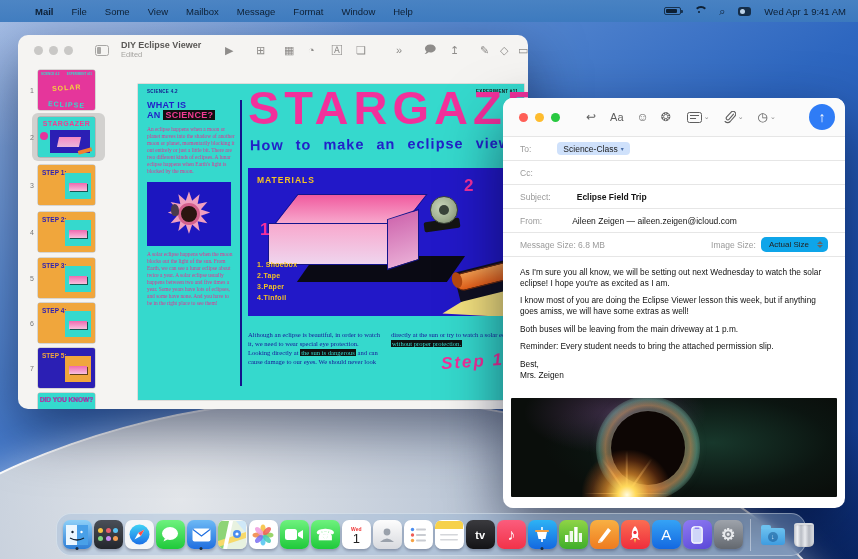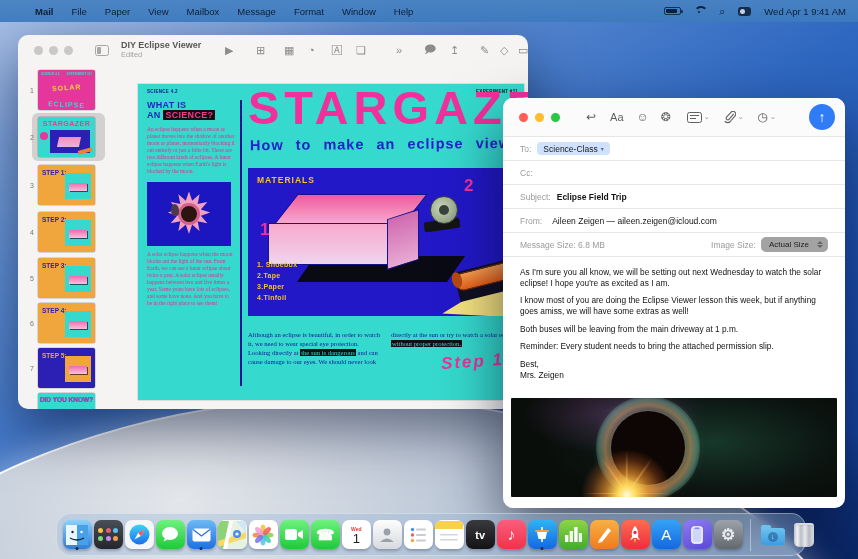--- a/index.html
+++ b/index.html
@@ -120,31 +120,31 @@
   .mail { position:absolute; left:503px; top:98px; width:342px; height:410px; background:#ffffff;
     border-radius:10px; box-shadow:0 24px 60px rgba(0,5,30,0.55); z-index:20; overflow:hidden; }
   .ml-toolbar { position:relative; height:38px; background:#fbfbfb; display:flex; align-items:center; }
   .ml-lights { display:flex; gap:7px; margin-left:16px; }
   .ml-ic { color:#5f5f5f; font-size:12px; display:flex; align-items:center; gap:2px; }
   .chev { font-size:7px; color:#8a8a8a; }
   .hdr-fld { width:15px; height:11px; border:1.3px solid #5f5f5f; border-radius:2.5px; position:relative; }
   .hdr-fld::before { content:""; position:absolute; left:2px; top:2px; right:2px; height:1.3px; background:#5f5f5f; }
   .hdr-fld::after { content:""; position:absolute; left:2px; top:5.5px; width:6px; height:1.3px; background:#5f5f5f; }
   .send-btn { position:absolute; right:10px; top:6px; width:26px; height:26px; border-radius:50%; background:#2f7cf6; color:#fff; font-size:14px; font-weight:bold; display:flex; align-items:center; justify-content:center; }
-  .fld-row { position:relative; height:24px; display:flex; align-items:center; padding:0 17px; border-top:0.5px solid #e6e6e6; font-size:8.5px; }
+  .fld-row { position:relative; height:24px; display:flex; align-items:center; padding:0 17px; border-top:0.5px solid #e6e6e6; font-size:8.5px;gap:20px; }
   .fld-label { color:#9a9a9a; margin-right:6px; }
   .token { background:#cfe1fb; border-radius:4px; padding:1.5px 6px; font-size:8.5px; color:#1b1b1b; display:flex; align-items:center; gap:3px; }
   .token .chev { color:#4a6da8; font-size:6px; }
   .fld-value { color:#141414; }
   .fld-value.b { font-weight:bold; }
   .size-row { justify-content:space-between; }
   .size-left { color:#9a9a9a; }
   .size-right { display:flex; align-items:center; gap:5px; }
   .isize-label { color:#9a9a9a; }
-  .isize-pill { background:#a3a3a3; border-radius:5px; height:15px; display:flex; align-items:center; padding:0 5px 0 8px; gap:8px; }
+  .isize-pill { background:#0ea5e9; border-radius:5px; height:15px; display:flex; align-items:center; padding:0 5px 0 8px; gap:8px; }
   .isize-val { font-size:8px; color:#222; }
   .updown { display:flex; flex-direction:column; gap:1px; }
   .updown i { display:block; width:0; height:0; border-left:3px solid transparent; border-right:3px solid transparent; }
   .updown .up { border-bottom:3.5px solid #666; }
   .updown .dn { border-top:3.5px solid #666; }
   .ml-body { padding:10px 17px 0; border-top:0.5px solid #e6e6e6; }
   .ml-body p { font-size:8.3px; line-height:1.32; color:#121212; margin-bottom:6.5px; }
   .ml-body p.tight { margin-bottom:0; }
   .photo { position:absolute; left:8px; top:300px; width:326px; height:99px; background:#0a0e0b; border-radius:1px; overflow:hidden; }
   .ph-green { position:absolute; inset:0; background:radial-gradient(65% 85% at 62% 45%, rgba(44,118,92,0.4) 0%, rgba(20,60,50,0.15) 55%, transparent 80%); }
@@ -179,21 +179,21 @@
 </head>
 <body>
 
 <div class="screen">
   <div class="wave"></div>
 
   <div class="menubar">
     <span class="apple"></span>
     <span class="mitem app">Mail</span>
     <span class="mitem">File</span>
-    <span class="mitem">Paper</span>
+    <span class="mitem">Some</span>
     <span class="mitem">View</span>
     <span class="mitem">Mailbox</span>
     <span class="mitem">Message</span>
     <span class="mitem">Format</span>
     <span class="mitem">Window</span>
     <span class="mitem">Help</span>
     <span class="spacer"></span>
     <span class="status">
       <span class="batt"></span>
       <span class="wifi"></span>

